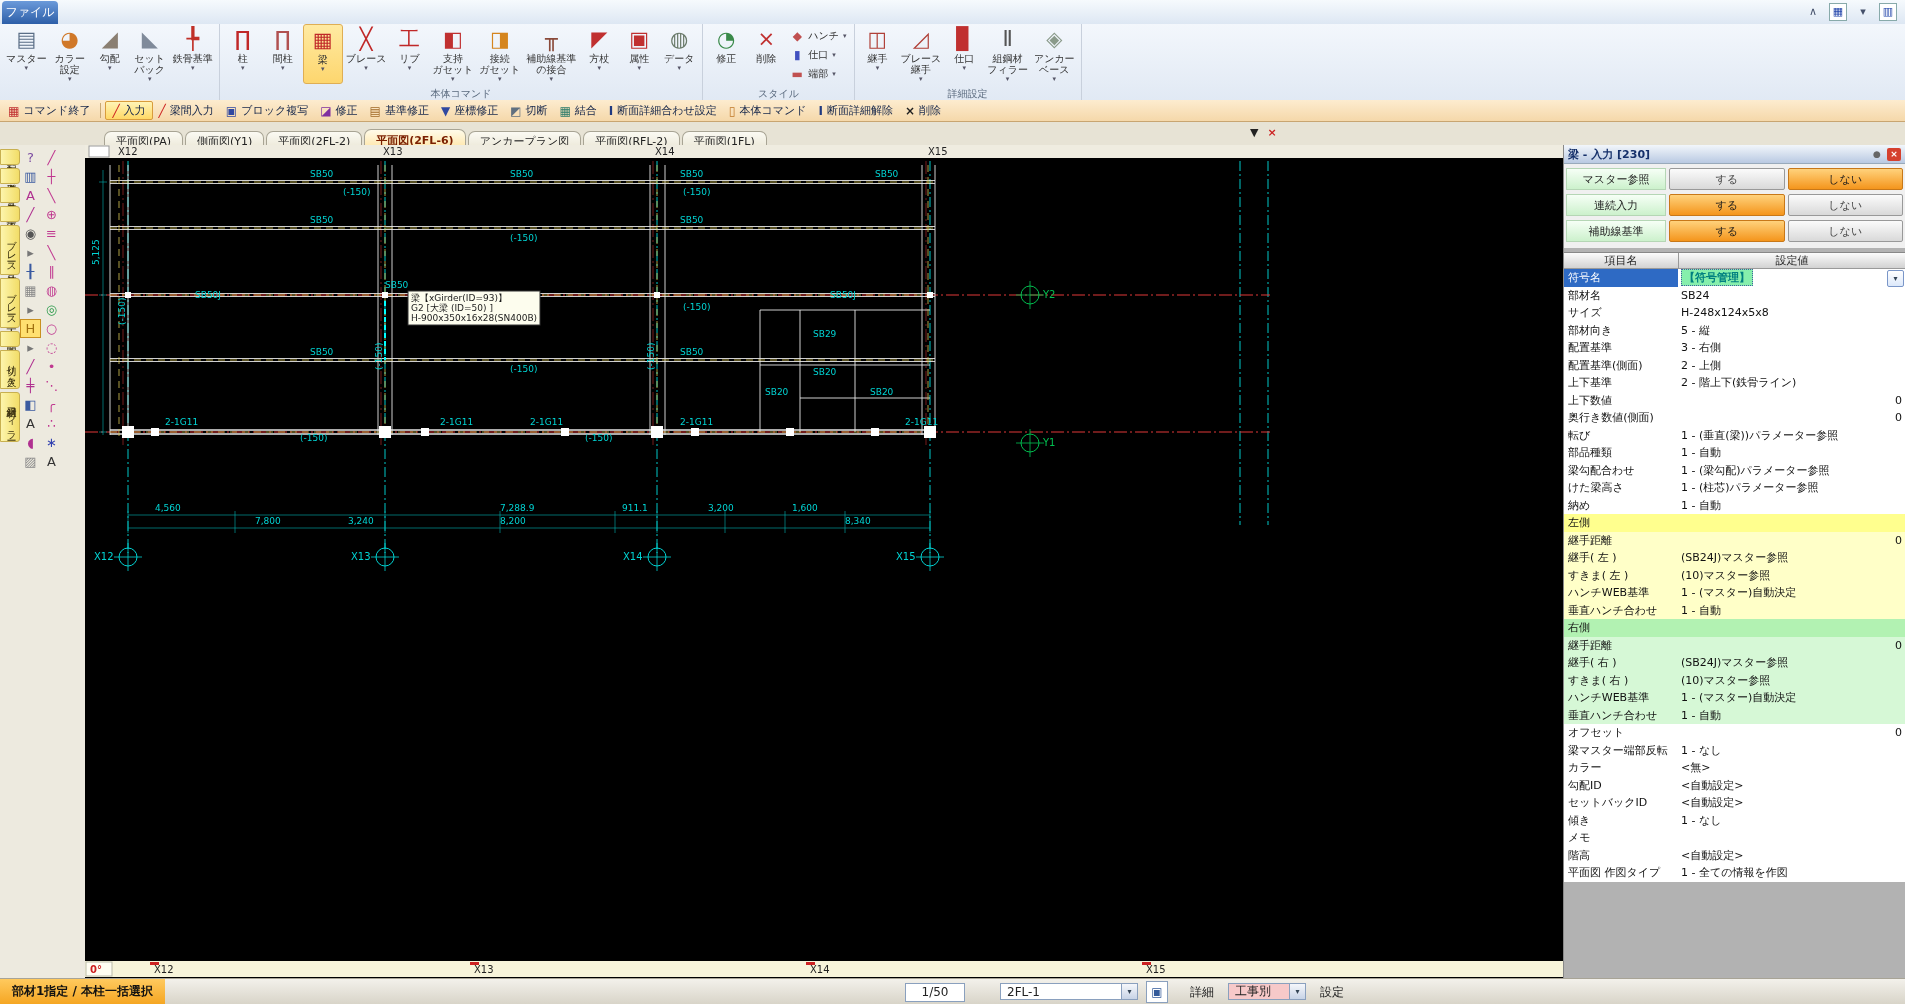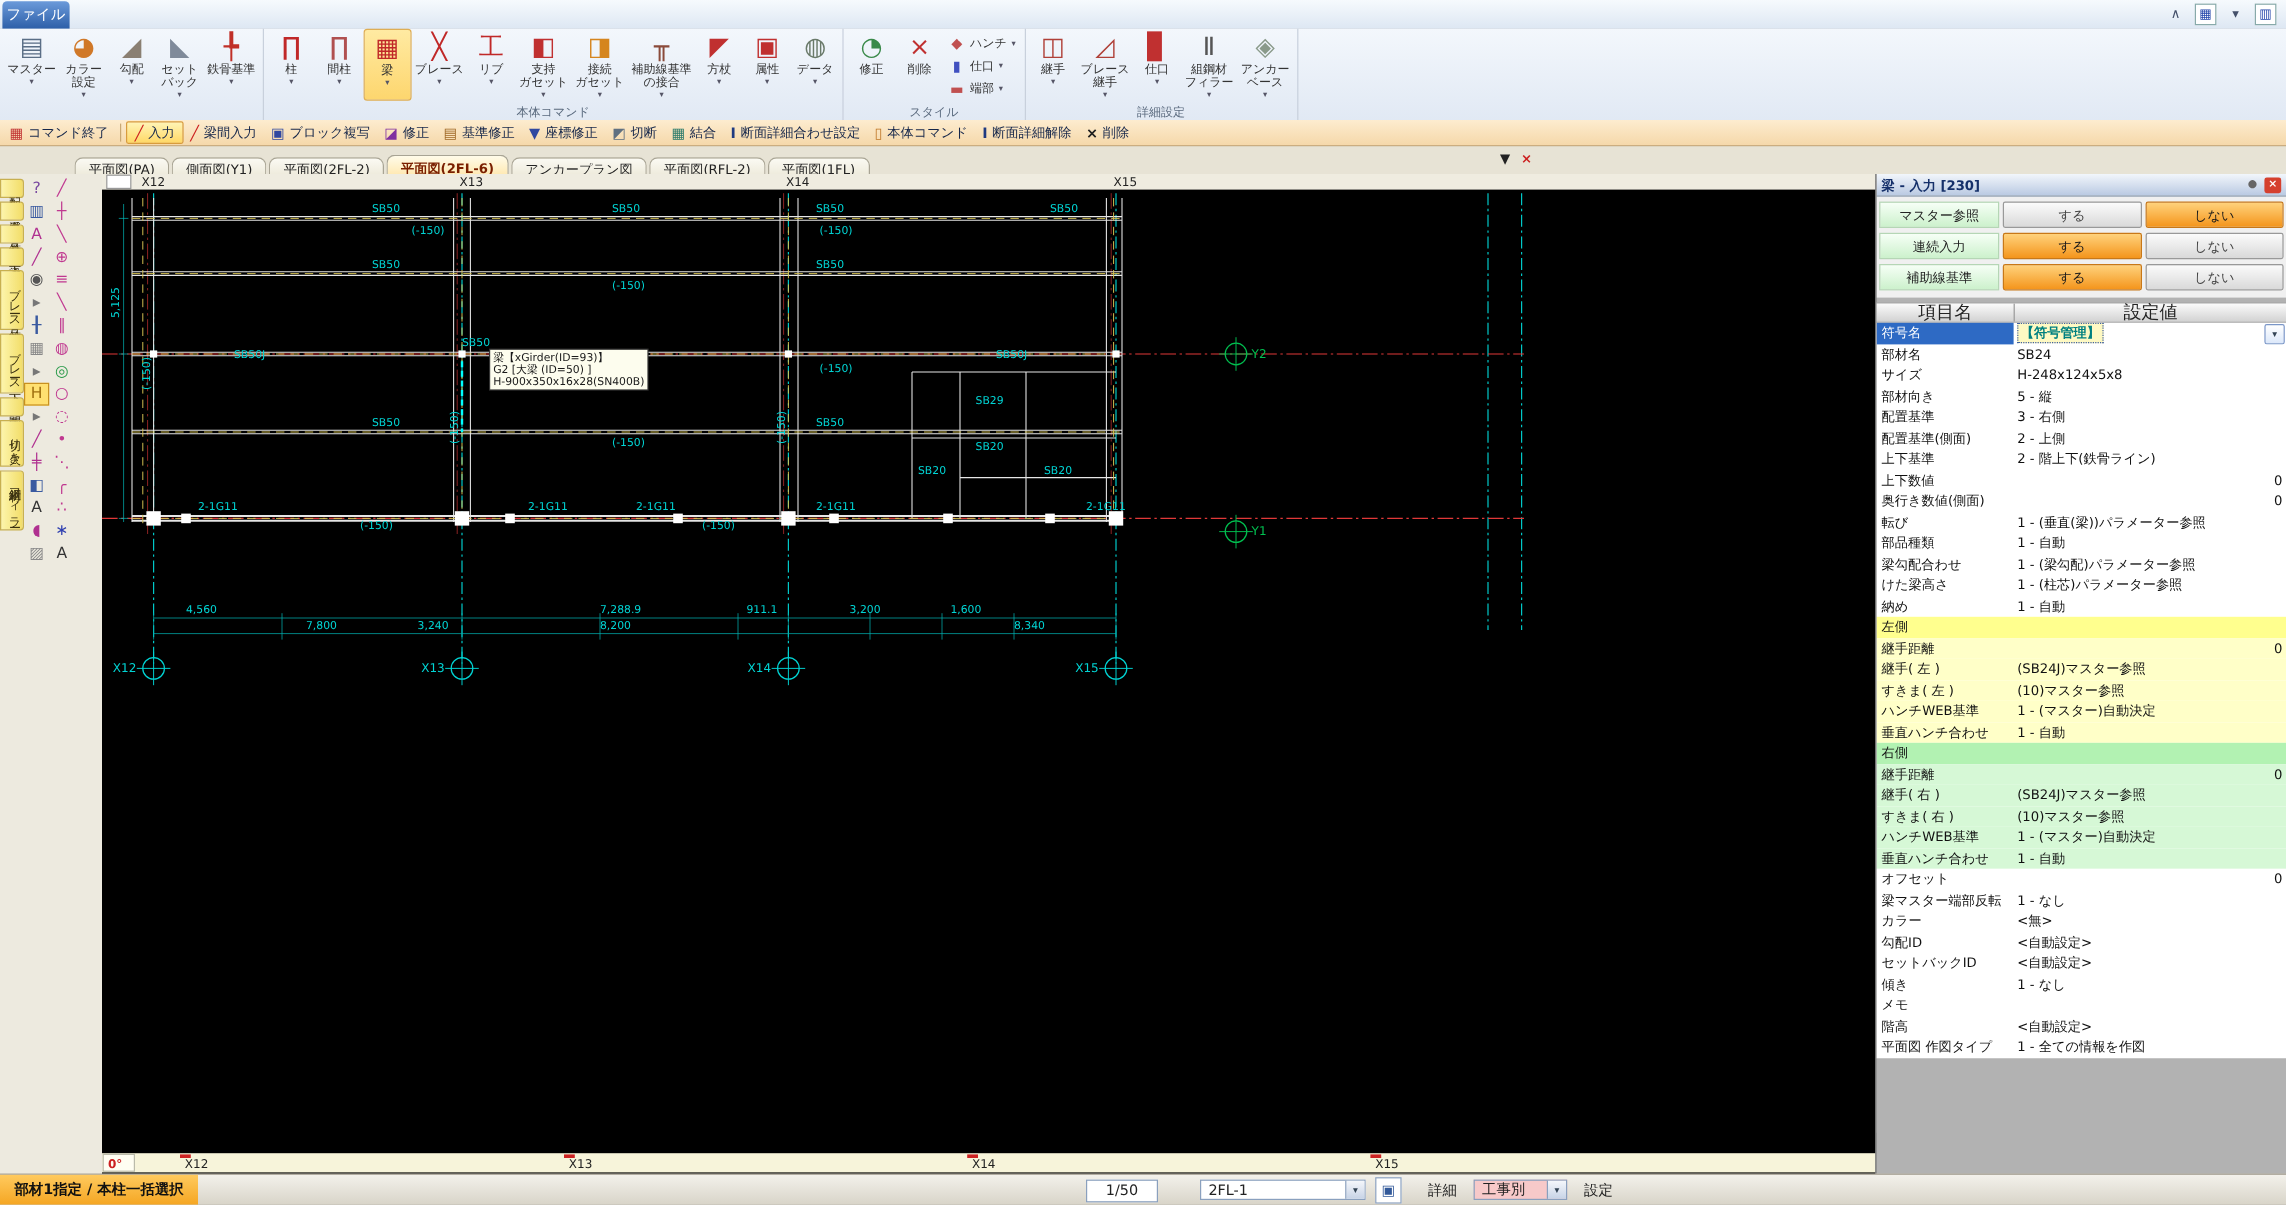--- a/index.html
+++ b/index.html
@@ -34,21 +34,21 @@
   
   .cmdbar{position:absolute;left:0;top:100px;width:1905px;height:22px;
     background:linear-gradient(#fdeccf,#f5d8aa);border-bottom:1px solid #c8a571;display:flex;align-items:center;
     font-size:11px;color:#15264a;padding-left:2px;box-sizing:border-box;}
   .citem{display:flex;align-items:center;gap:4px;padding:1px 6px;border-radius:2px;}
   .citem.active{background:linear-gradient(#fff4b6,#ffd866);border:1px solid #d89c3c;}
   .cicon{font-size:12px;font-weight:bold;}
   .csep{width:1px;height:15px;background:#c9a873;margin:0 4px;}
   
   .tabstrip{position:absolute;left:0;top:122px;width:1905px;height:30px;background:#e7e3d5;
-    border-bottom:1px solid #9a9788;display:flex;align-items:flex-end;padding-left:62px;box-sizing:border-box;}
+    border-bottom:1px solid #9a9788;display:flex;align-items:flex-end;padding-left:104px;box-sizing:border-box;}
   .vtab{height:19px;padding:0 11px;display:flex;align-items:center;font-size:11px;color:#222;
     background:linear-gradient(#fbfaf3,#e9e5d3);border:1px solid #a8a494;border-bottom:none;border-radius:7px 7px 0 0;margin-right:2px;}
   .vtab.active{background:linear-gradient(#fffbe9,#ffe3a0);font-weight:bold;color:#7a1f00;height:21px;}
   .tabctrl{position:absolute;left:1250px;top:4px;display:flex;gap:9px;}
   .tc-icon{font-size:11px;line-height:14px;}
   
   .sidebar{position:absolute;left:0;top:145px;width:85px;height:833px;background:#edeadf;border-right:1px solid #b4b0a2;display:flex;}
   .side-tabs{width:20px;display:flex;flex-direction:column;gap:3px;padding-top:4px;}
   .side-tab{writing-mode:vertical-rl;font-size:10px;color:#3a3010;background:linear-gradient(90deg,#fdf5ac,#f2dd68);
     border:1px solid #c8b050;padding:7px 1px;text-align:center;border-radius:0 3px 3px 0;}
@@ -65,35 +65,35 @@
   .picon{width:14px;height:13px;font-size:9px;text-align:center;line-height:13px;margin-left:3px;color:#666;}
   .picon.close{background:#d5402e;color:#fff;border-radius:2px;font-weight:bold;}
   .ptoggles{background:#f0f0f0;padding:4px 2px 2px 2px;}
   .trow{display:flex;height:22px;margin-bottom:4px;}
   .tlabel{width:100px;background:linear-gradient(#f6fff6,#ccf1cc);border:1px solid #b5d6b5;display:flex;
     align-items:center;justify-content:center;font-size:11px;color:#222;box-sizing:border-box;}
   .tbtn{flex:1;margin-left:3px;border:1px solid #999;display:flex;align-items:center;justify-content:center;
     font-size:11px;background:linear-gradient(#fbfbfb,#d9d9d9);color:#444;border-radius:2px;box-sizing:border-box;}
   .tbtn.sel{background:linear-gradient(#ffd27c,#f4951c);color:#1a1a1a;border-color:#c87818;}
   .ptable{background:#fff;border-top:1px solid #888;margin-top:4px;}
-  .phead{display:flex;height:15px;background:linear-gradient(#fbfbfb,#d2d2d2);border-bottom:1px solid #999;font-size:15px;color:#222;}
+  .phead{display:flex;height:15px;background:linear-gradient(#fbfbfb,#d2d2d2);border-bottom:1px solid #999;font-size:11px;color:#222;}
   .phead div{display:flex;align-items:center;justify-content:center;}
   .phl{width:114px;border-right:1px solid #999;}
   .phv{flex:1;}
   .prow{display:flex;height:17.5px;font-size:11px;background:#fff;color:#111;}
   .prl{width:114px;padding-left:4px;display:flex;align-items:center;white-space:nowrap;overflow:hidden;box-sizing:border-box;}
   .prv{flex:1;padding:0 3px;display:flex;align-items:center;white-space:nowrap;overflow:hidden;position:relative;}
   .prv.right{justify-content:flex-end;}
   .prl.ind{}
   .prow.sel .prl{background:#2e6ac4;color:#fff;}
   .prow.ysec{background:#ffff8e;}
   .prow.yrow{background:#ffffc8;}
   .prow.gsec{background:#b2f2b2;}
   .prow.grow{background:#d6f8d6;}
-  .selval{color:#008080;font-weight:bold;background:#fef9c3;border:1px dotted #4060a0;padding:0 2px;}
+  .selval{color:#008080;font-weight:bold;background:#86efac;border:1px dotted #4060a0;padding:0 2px;}
   .ddbox{position:absolute;right:1px;top:1px;width:15px;height:15px;border:1px solid #7a96c8;
     background:linear-gradient(#ffffff,#dce8fa);color:#345;font-size:8px;text-align:center;line-height:15px;border-radius:2px;}
   .panel-fill{background:#b2b2b2;height:62px;}
   .panel-bottom{position:absolute;left:0;right:0;bottom:0;height:30px;background:#d8d5ca;border-top:1px solid #999;}
   .gen-tab{position:absolute;left:5px;top:4px;height:21px;padding:0 12px;background:linear-gradient(#fcfcf8,#e5e3d9);
     border:1px solid #9a988c;font-size:11px;display:flex;align-items:center;border-radius:3px 3px 0 0;color:#222;}
   
   .statusbar{position:absolute;left:0;top:978px;width:1905px;height:26px;
     background:linear-gradient(#f3f1eb,#d7d3c7);border-top:1px solid #a8a496;font-size:12px;color:#222;}
   .smsg{position:absolute;left:0;top:0;height:25px;background:linear-gradient(#ffca5e,#f5a623);

